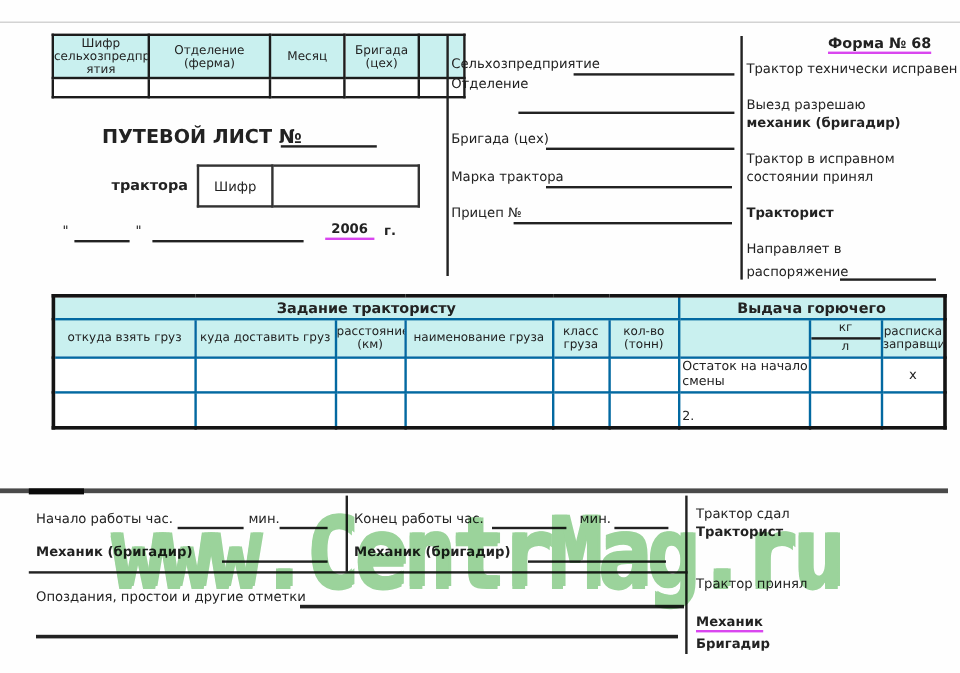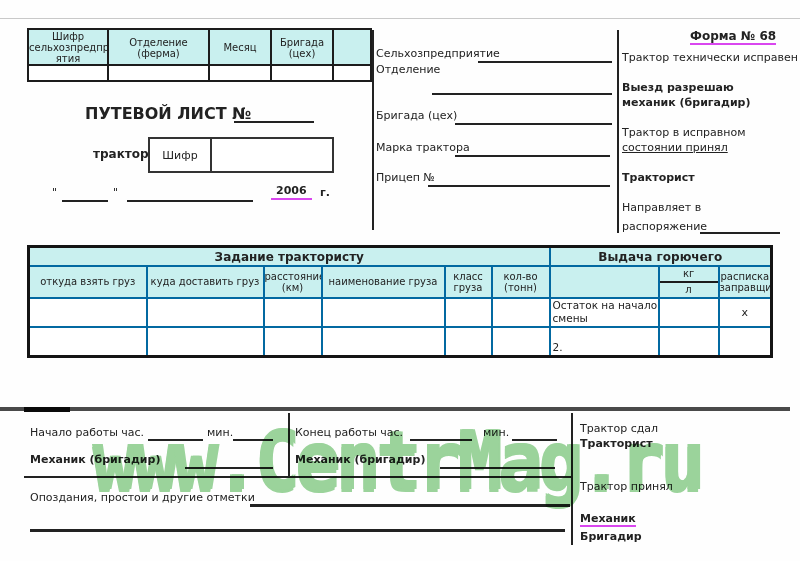--- a/index.html
+++ b/index.html
@@ -4,21 +4,21 @@
 <style>
   html,body{margin:0;padding:0;background:#fff;}
   #canvas{position:relative;width:800px;height:561px;background:#fefefe;overflow:hidden;
           font-family:"DejaVu Sans","Liberation Sans",sans-serif;color:#222;}
   .abs{position:absolute;}
   .line{position:absolute;background:#222;height:2px;}
   .vline{position:absolute;background:#222;width:2px;}
   .lbl{position:absolute;font-size:11px;white-space:nowrap;}
   .b{font-weight:bold;}
   
-  table{border-collapse:collapse;table-layout:fixed;}
+  table{border-collapse:collapse;table-layout:fixed;margin-left:16px;}
   .code-table{position:absolute;left:27px;top:28px;width:343px;}
   .code-table td{border:2px solid #1c1c1c;padding:0;overflow:hidden;}
   .code-table .hd{background:#c9f0ef;height:33px;font-size:10px;text-align:center;line-height:1.1;vertical-align:top;padding-top:1px;}
   .code-table .empty-r{height:14px;background:#fff;}
   
   .shifr-table{position:absolute;left:148px;top:137px;width:184px;}
   .shifr-table td{border:2px solid #333;height:30px;font-size:11px;text-align:center;background:#fff;}
   
   .main-table{position:absolute;left:27px;top:245px;width:743px;border:3px solid #141414;}
   .main-table td{border:2px solid #0369a1;padding:0;overflow:hidden;}
@@ -112,24 +112,24 @@
   <div class="line" style="left:432px;top:93px;width:180px;"></div>
   <div class="lbl" style="left:376px;top:109px;">Бригада (цех)</div>
   <div class="line" style="left:455px;top:123px;width:157px;"></div>
   <div class="lbl" style="left:376px;top:141px;">Марка трактора</div>
   <div class="line" style="left:455px;top:155px;width:155px;"></div>
   <div class="lbl" style="left:376px;top:171px;">Прицеп №</div>
   <div class="line" style="left:428px;top:185px;width:182px;"></div>
 
   <div class="lbl b u" style="left:690px;top:29px;font-size:12px;border-bottom-width:2px;">Форма № 68</div>
   <div class="lbl" style="left:622px;top:51px;">Трактор технически исправен</div>
-  <div class="lbl" style="left:622px;top:81px;font-weight:bold;">Выезд разрешаю</div>
+  <div class="lbl" style="left:622px;top:81px;">Выезд разрешаю</div>
   <div class="lbl b" style="left:622px;top:96px;">механик (бригадир)</div>
   <div class="lbl" style="left:622px;top:126px;text-align:center;">Трактор в исправном</div>
-  <div class="lbl" style="left:622px;top:141px;text-decoration:underline;">состоянии принял</div>
+  <div class="lbl" style="left:622px;top:141px;">состоянии принял</div>
   <div class="lbl b" style="left:622px;top:171px;">Тракторист</div>
   <div class="lbl" style="left:622px;top:201px;">Направляет в</div>
   <div class="lbl" style="left:622px;top:220px;">распоряжение</div>
   <div class="line" style="left:700px;top:232px;width:80px;"></div>
 
   <table class="main-table">
     <colgroup>
       <col style="width:118px">
         <col style="width:117px">
         <col style="width:58px">

